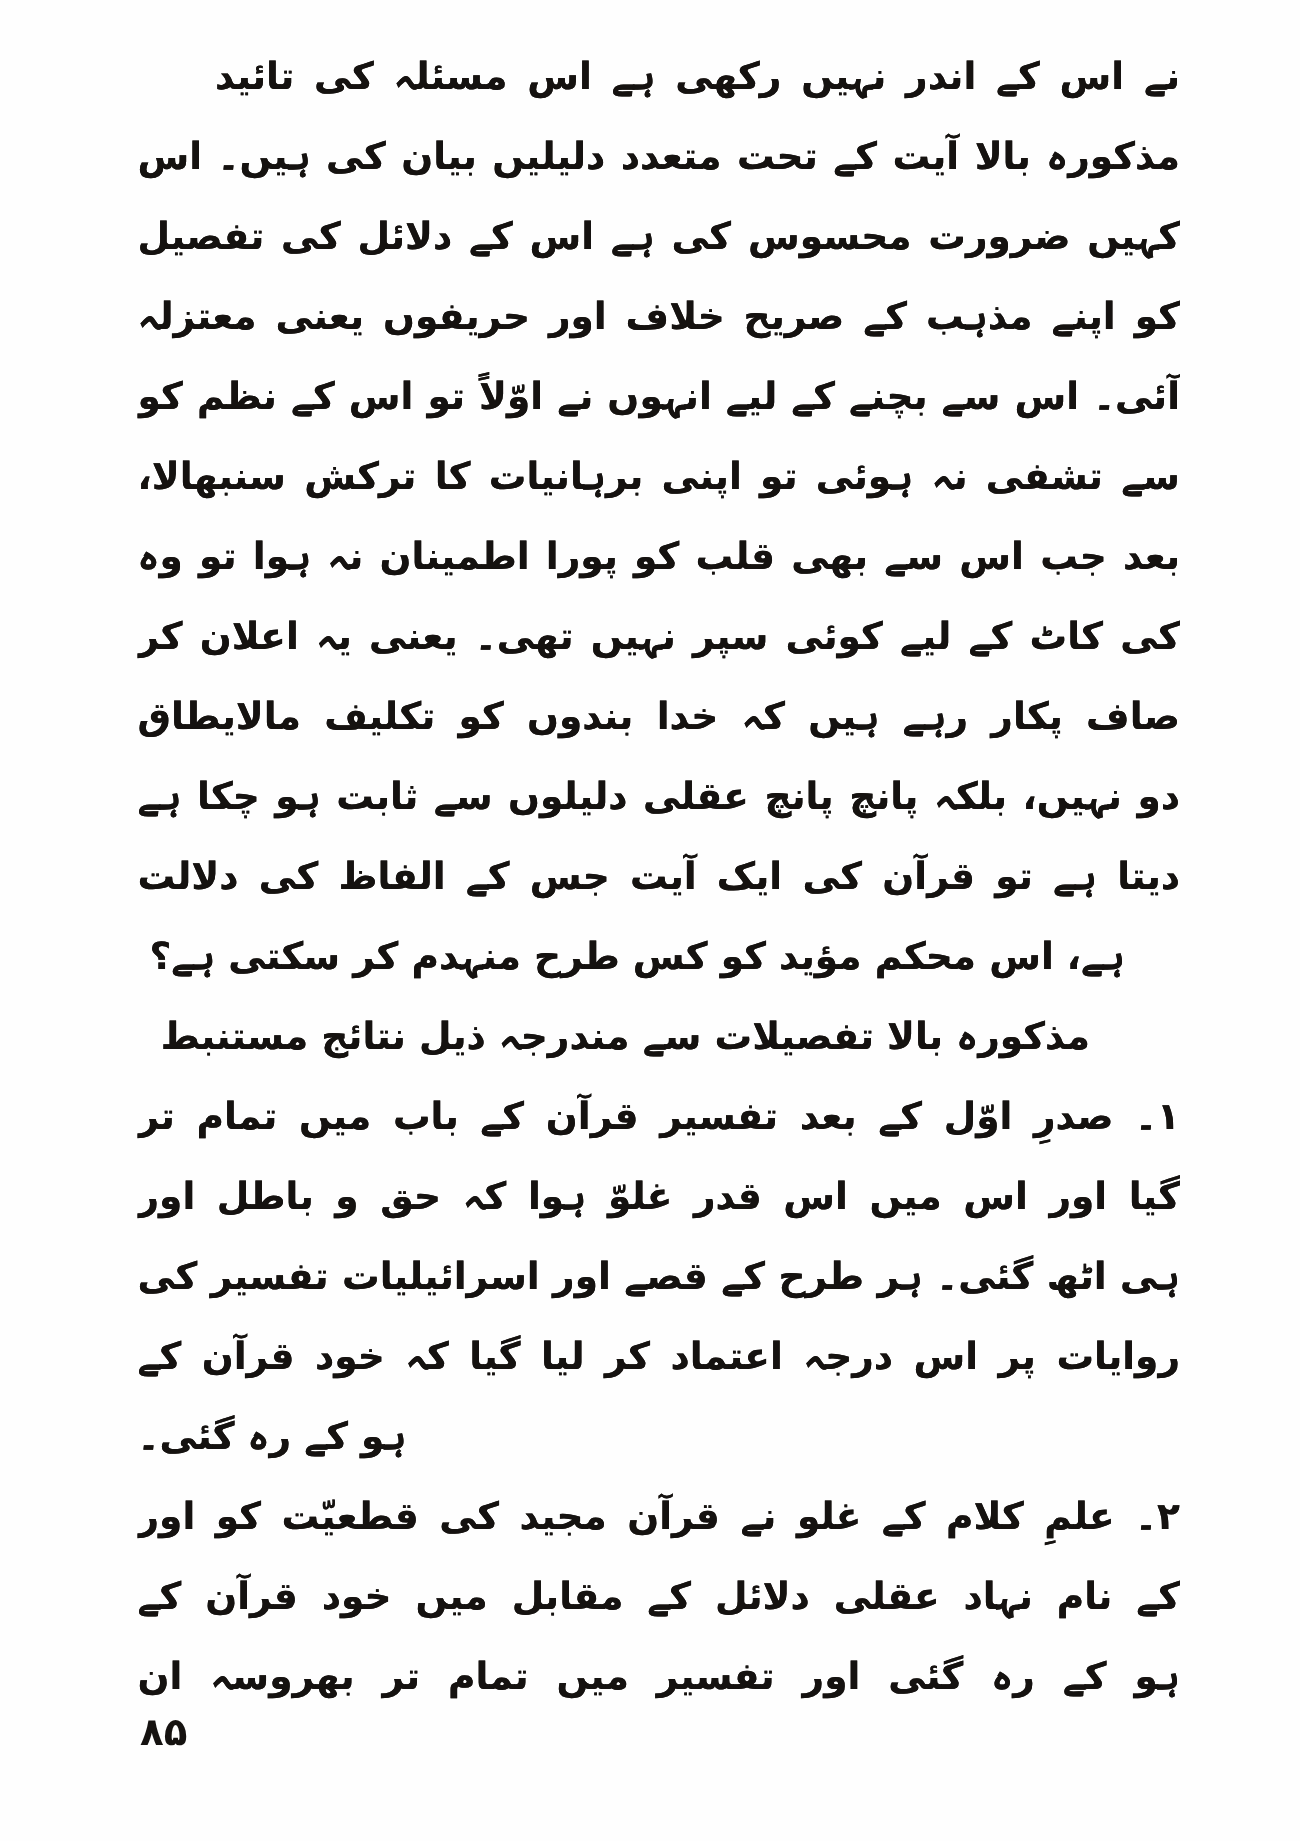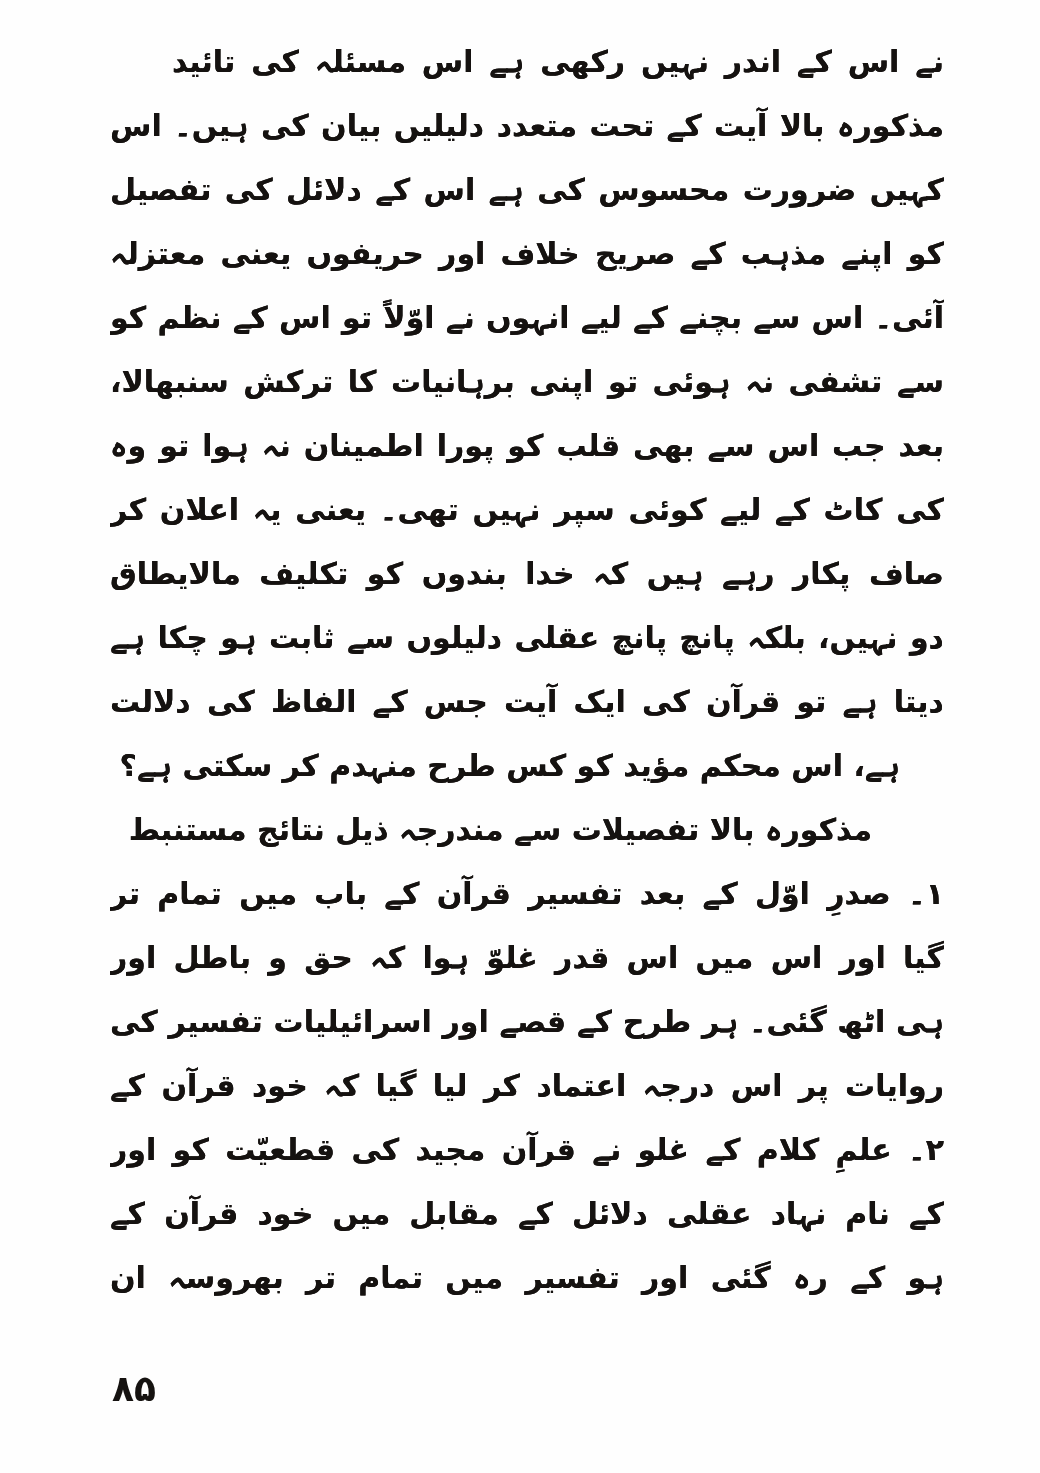--- a/index.html
+++ b/index.html
@@ -56,21 +56,21 @@
   }
   
   .end-left {
     text-align: left;
     text-align-last: left;
   }
   .page-number {
     position: absolute;
     top: 1368px;
     left: 112px;
-    font-size: 36px;
+    font-size: 31px;
     font-weight: 700;
     color: #151210;
     direction: rtl;
   }
 </style>
 </head>
 <body>
 
 <div class="page">
   <div class="text-block">
@@ -84,18 +84,19 @@
     <div class="ln j">کی کاٹ کے لیے کوئی سپر نہیں تھی۔ یعنی یہ اعلان کر دیا کہ اگرچہ آیت کے الفاظ صاف</div>
     <div class="ln j">صاف پکار رہے ہیں کہ خدا بندوں کو تکلیف مالایطاق نہیں دیتا ہے، لیکن جب ایک</div>
     <div class="ln j">دو نہیں، بلکہ پانچ پانچ عقلی دلیلوں سے ثابت ہو چکا ہے کہ خدا تکلیف مالایطاق</div>
     <div class="ln j">دیتا ہے تو قرآن کی ایک آیت جس کے الفاظ کی دلالت بالکل ظن و سماع پر مبنی</div>
     <div class="ln end-right">ہے، اس محکم مؤید کو کس طرح منہدم کر سکتی ہے؟</div>
     <div class="ln intro">مذکورہ بالا تفصیلات سے مندرجہ ذیل نتائج مستنبط ہوتے ہیں:</div>
     <div class="ln j">۱۔ صدرِ اوّل کے بعد تفسیر قرآن کے باب میں تمام تر اعتماد روایات و آثار پر رہ</div>
     <div class="ln j">گیا اور اس میں اس قدر غلوّ ہوا کہ حق و باطل اور رطب و یابس کی سرے سے تمیز</div>
     <div class="ln j">ہی اٹھ گئی۔ ہر طرح کے قصے اور اسرائیلیات تفسیر کی کتابوں میں جگہ پا گئے اور ان</div>
     <div class="ln j">روایات پر اس درجہ اعتماد کر لیا گیا کہ خود قرآن کے الفاظ کی دلالت بالکل بے معنی</div>
+    <div class="ln end-left">ہو کے رہ گئی۔</div>
     <div class="ln j">۲۔ علمِ کلام کے غلو نے قرآن مجید کی قطعیّت کو اور زیادہ مشتبہ کر دیا۔ کیونکہ متکلمین</div>
     <div class="ln j">کے نام نہاد عقلی دلائل کے مقابل میں خود قرآن کے الفاظ کی دلالت بالکل بے وزن</div>
     <div class="ln j">ہو کے رہ گئی اور تفسیر میں تمام تر بھروسہ ان “برہانیات” پر رہ گیا جو ہمارے متکلمین</div>
   </div>
   <div class="page-number">۸۵</div>
 </div>
 
 </body></html>

